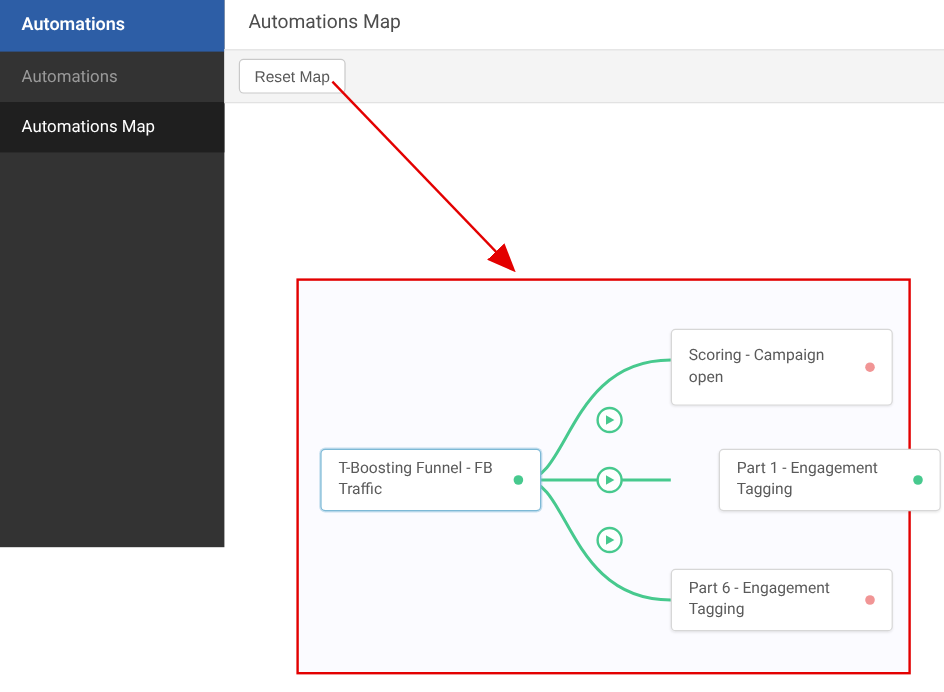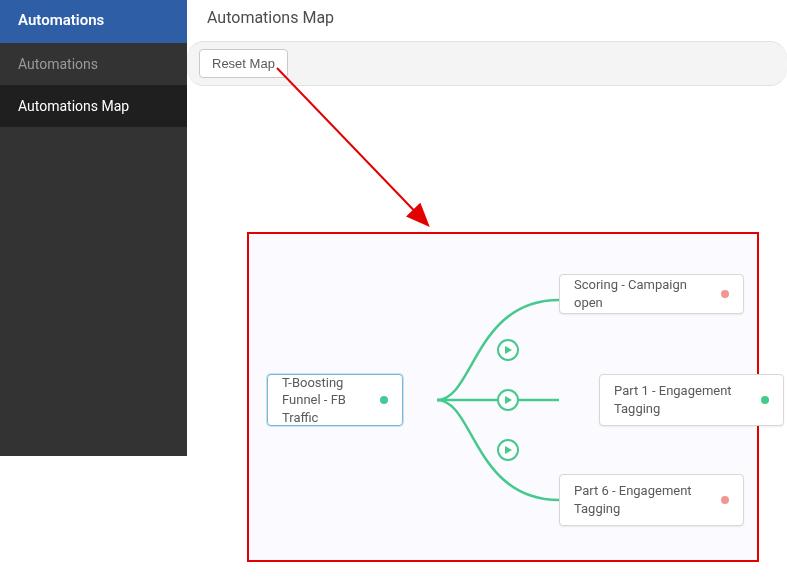--- a/index.html
+++ b/index.html
@@ -40,21 +40,20 @@
   .page-title {
     color: #4d4d4d;
     font-size: 16px;
     padding: 8px 20px 14px;
   }
   .toolbar {
     border-top: 1px solid #e2e2e2;
     border-bottom: 1px solid #e2e2e2;
     background: #f4f4f4;
     padding: 7px 12px;
-    border-radius: 17px;
   }
   .reset-btn {
     background: #fff;
     border: 1px solid #c9c9c9;
     border-radius: 4px;
     color: #595959;
     padding: 6px 12px;
     font-size: 13px;
     cursor: pointer;
   }
@@ -101,22 +100,22 @@
   .status-dot {
     width: 8px; height: 8px;
     border-radius: 50%;
     margin-left: 14px;
     flex: 0 0 8px;
   }
   .status-green { background: #47c98e; }
   .status-red   { background: #f19595; }
 
   
-  .c-root { left: 18px;  top: 140px; width: 136px; height: 52px; }
-  .c1     { left: 310px; top: 40px;  width: 185px; height: 40px; }
+  .c-root { left: 18px;  top: 140px; width: 184px; height: 52px; }
+  .c1     { left: 310px; top: 40px;  width: 185px; height: 64px; }
   .c2     { left: 310px; top: 140px; width: 185px; height: 52px; margin-left: 40px; }
   .c3     { left: 310px; top: 240px; width: 185px; height: 52px; }
 
   .connector-node {
     position: absolute;
     width: 22px; height: 22px;
     border: 2px solid #47c98e;
     border-radius: 50%;
     background: #fff;
     display: flex;

